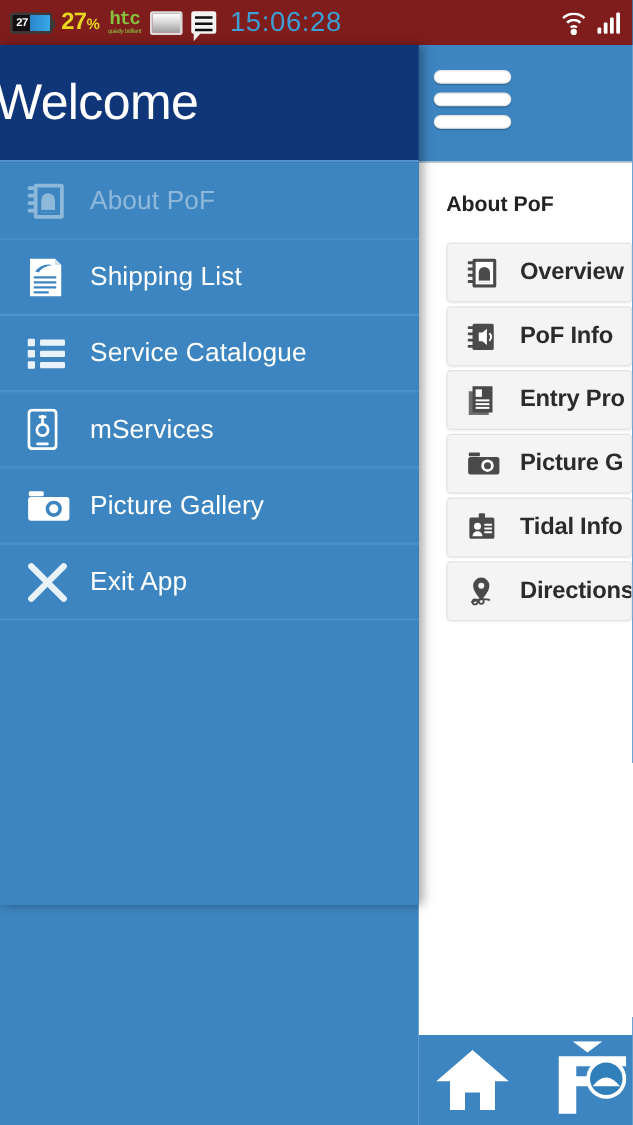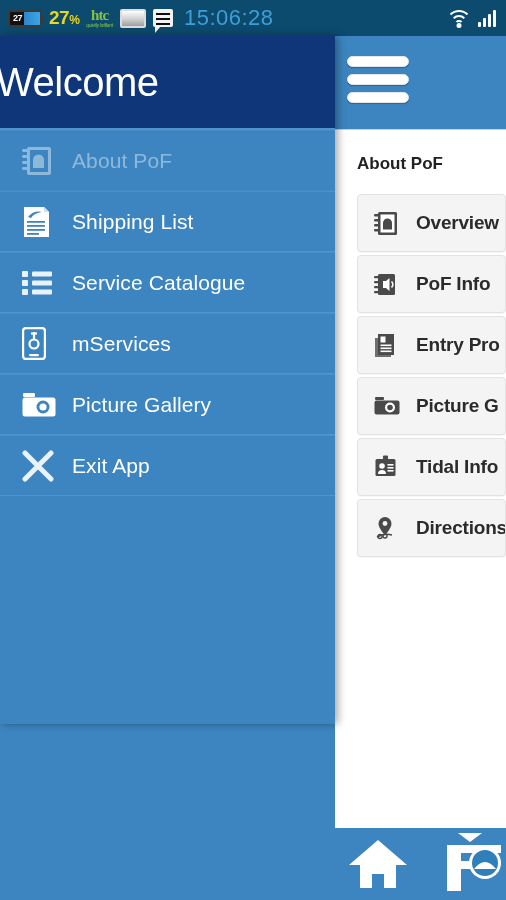--- a/index.html
+++ b/index.html
@@ -6,39 +6,39 @@
   html,body { width:506px; height:900px; overflow:hidden; }
   body {
     font-family:"Liberation Sans", sans-serif;
     background:#3d85c0;
     position:relative;
   }
 
   
   #statusbar{
     position:absolute; top:0; left:0; width:506px; height:36px;
-    background:#0c4a6e;
+    background:#7f1d1d;
     display:flex; align-items:center;
   }
   .sb-left{ display:flex; align-items:center; gap:7px; padding-left:8px; }
   .batt{
     width:34px; height:17px; border:2px solid #3a3a3a; border-radius:3px;
     background:linear-gradient(90deg,#111 0%,#111 46%,#2b85c9 46%,#39a8e8 100%);
     display:flex; align-items:center; justify-content:flex-start;
     position:relative;
   }
   .batt span{ color:#fff; font-size:9px; font-weight:bold; padding-left:3px; letter-spacing:-.5px;}
   .batt:after{
     content:""; position:absolute; right:-4px; top:4px; width:3px; height:7px;
     background:#3a3a3a; border-radius:0 2px 2px 0;
   }
   .pct{ color:#e8d71e; font-size:19px; font-weight:bold; letter-spacing:-.5px; }
   .pct i{ font-size:12px; font-style:normal; }
   .htc{ display:flex; flex-direction:column; align-items:center; line-height:1; }
-  .htc b{ color:#86c440; font-size:15px; font-weight:bold; letter-spacing:-1px; font-family:Liberation Serif, serif;}
+  .htc b{ color:#86c440; font-size:15px; font-weight:bold; letter-spacing:-1px; font-family:Liberation Mono, monospace;}
   .htc s{ color:#86c440; font-size:5px; text-decoration:none; letter-spacing:-.3px; font-style:italic;}
   .pic-ic{
     width:26px; height:19px; border:2px solid #dcdcdc; border-radius:2px;
     background:linear-gradient(180deg,#fff 0%,#cfcfcf 55%,#9f9f9f 100%);
   }
   .msg-ic{ position:relative; width:20px; height:18px; }
   .msg-ic:before{
     content:""; position:absolute; inset:0; background:#f2f2f2; border-radius:2px;
   }
   .msg-ic:after{
@@ -107,21 +107,21 @@
     display:block; height:11px; background:#fff; border-radius:6px;
     margin-bottom:7px; box-shadow:0 1px 1px rgba(0,0,0,.25);
     border:1px solid #e6e6e6;
   }
   #page-title{
     font-size:17px; font-weight:bold; color:#222;
     padding:24px 0 20px 22px;
   }
   .card-list{ padding:0 0 0 22px; }
   .card{
-    height:58px; background:#f4f4f4; border:1px solid #e2e2e2;
+    height:48px; background:#f4f4f4; border:1px solid #e2e2e2;
     border-radius:4px; display:flex; align-items:center;
     margin-bottom:3px; padding-left:16px;
     box-shadow:0 1px 1px rgba(0,0,0,.04);
     white-space:nowrap; overflow:hidden;
   }
   .card-icon{ width:42px; flex:0 0 42px; display:flex; align-items:center; }
   .card-label{ font-size:19px; font-weight:bold; color:#2b2b2b; letter-spacing:-.2px; }
 
   
   #bottombar{

